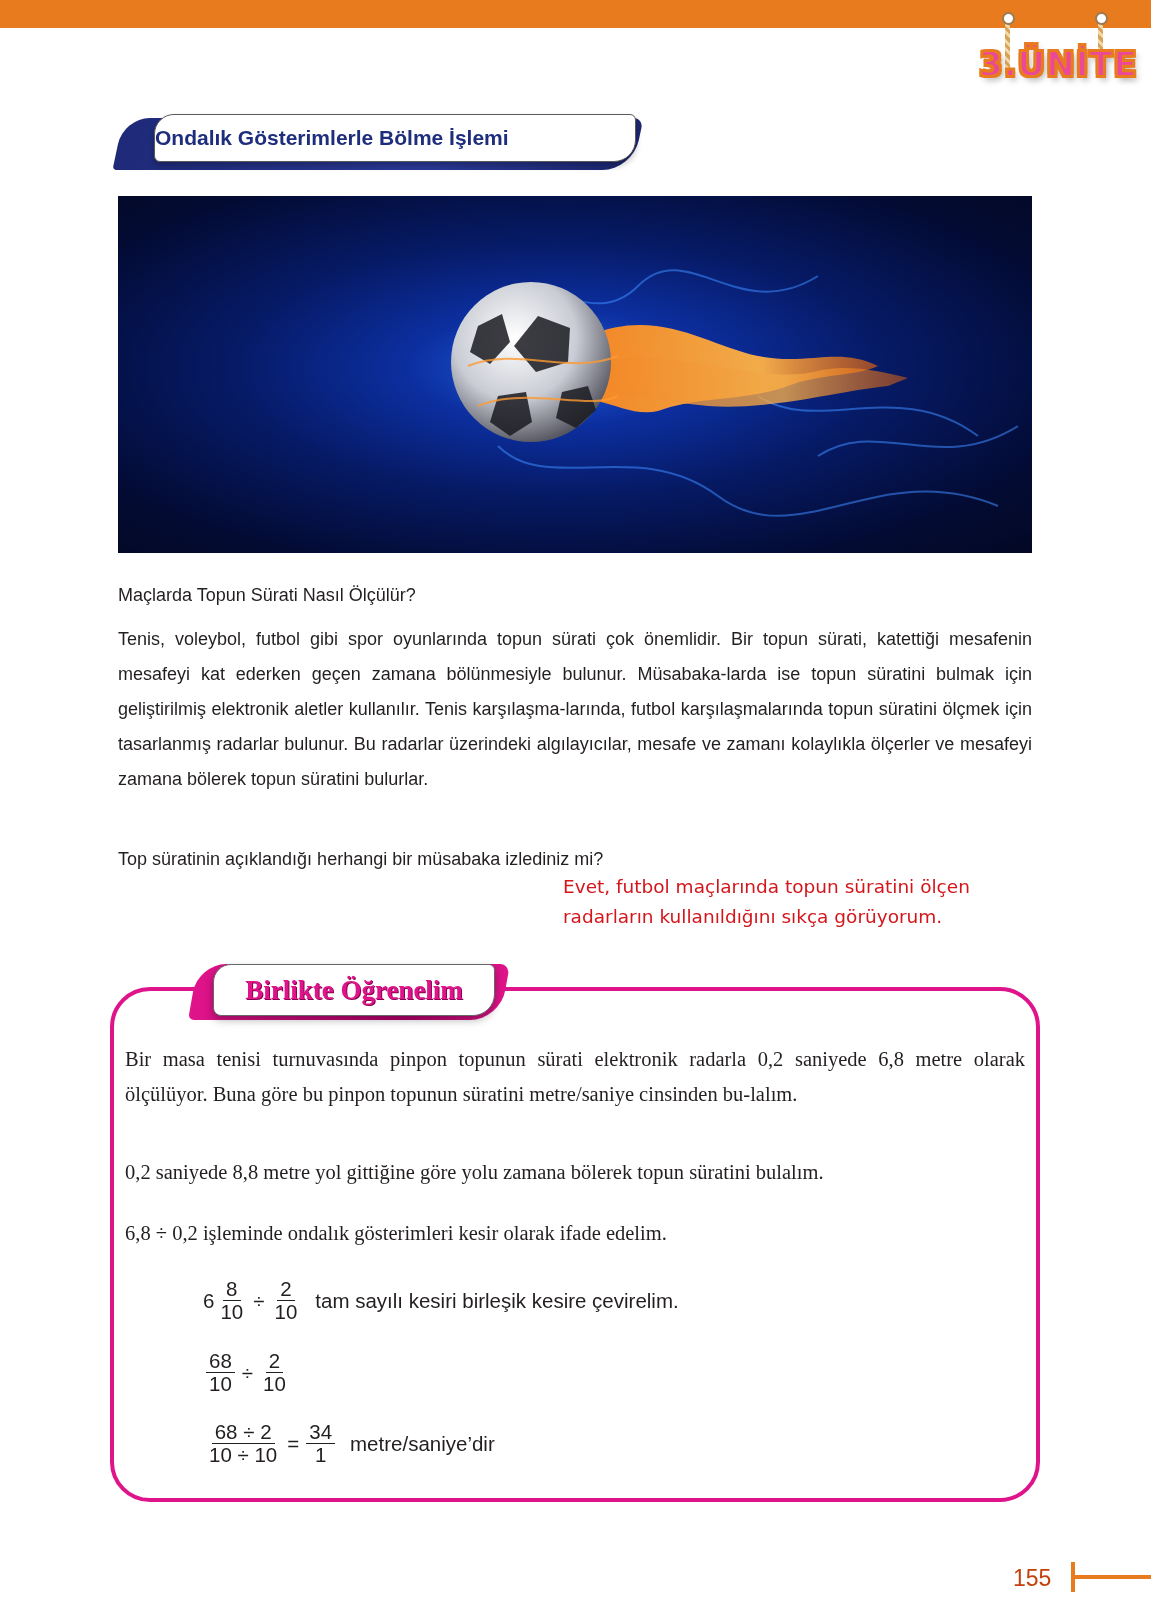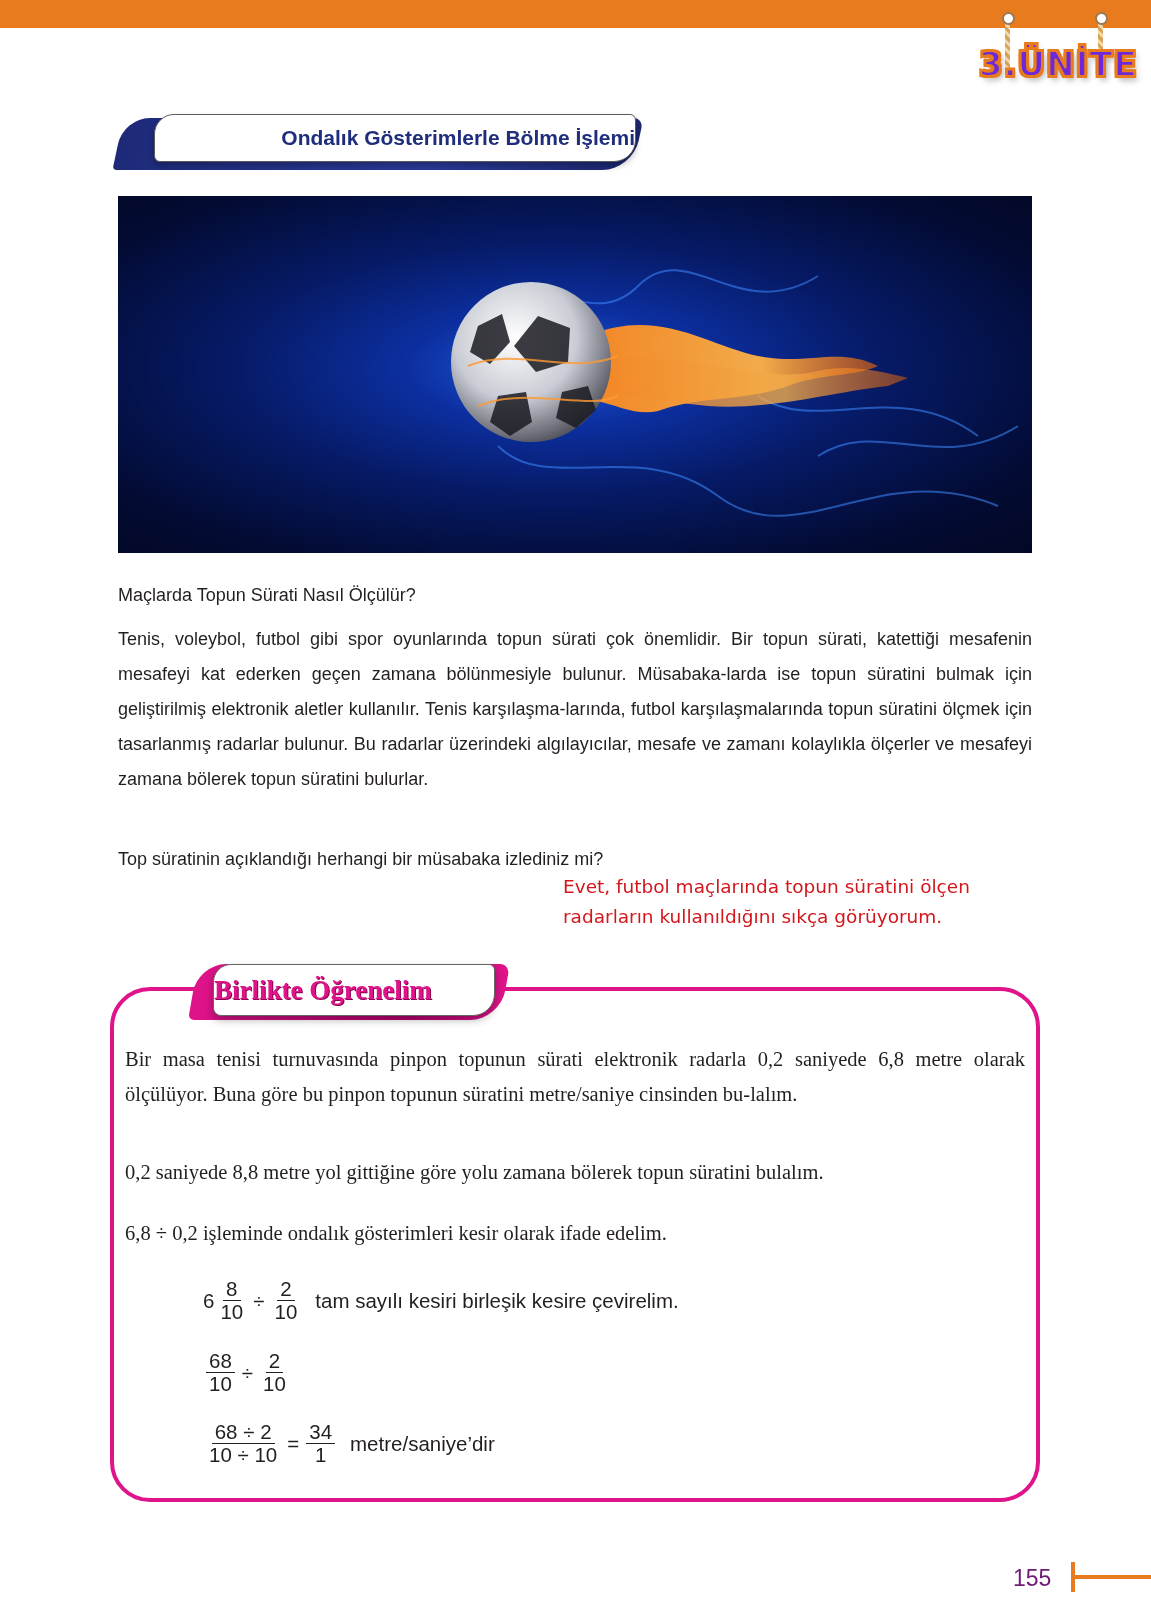--- a/index.html
+++ b/index.html
@@ -12,69 +12,69 @@
   .top-bar { position:absolute; left:0; top:0; width:1151px; height:28px; background:#e87b1e; }
   
   .unit-sign { position:absolute; left:975px; top:14px; width:150px; height:80px; }
   .unit-rope { position:absolute; top:0; width:5px; height:58px;
     background:repeating-linear-gradient(45deg,#d8a45a 0 3px,#f3d9a8 3px 6px); }
   .unit-rope.r1 { left:30px; } .unit-rope.r2 { left:123px; }
   .unit-ring { position:absolute; top:-2px; width:9px; height:9px; border-radius:50%;
     border:2px solid #9a7b55; background:#fff; }
   .unit-ring.r1 { left:27px; } .unit-ring.r2 { left:120px; }
   .unit-text { position:absolute; left:4px; top:30px; font-weight:bold; font-size:34px; letter-spacing:1px;
-    color:#6d28d9; -webkit-text-stroke:2px #e87b1e;
+    color:#ec4899; -webkit-text-stroke:2px #e87b1e;
     text-shadow: 0 0 0 #e87b1e, 2px 2px 0 #e87b1e, -2px -2px 0 #e87b1e, 2px -2px 0 #e87b1e, -2px 2px 0 #e87b1e, 3px 4px 6px rgba(0,0,0,.35);
     font-family:"DejaVu Sans", sans-serif; }
 
   
   .title-ribbon { position:absolute; left:118px; top:106px; width:525px; height:70px; }
   .title-ribbon .back {
     position:absolute; left:0; top:12px; width:520px; height:52px;
     background:linear-gradient(90deg,#1e2a78,#2b3a9a 60%,#1c2770);
     border-radius:26px 10px 30px 4px; transform:skewX(-12deg);
   }
   .title-ribbon .front {
     position:absolute; left:36px; top:8px; width:480px; height:46px;
     background:#fff; border:1px solid #5a5a5a; border-radius:20px 6px 22px 6px;
     box-shadow:0 4px 6px rgba(0,0,0,.25);
-    display:flex; align-items:center; justify-content:flex-end;
+    display:flex; align-items:center; justify-content:flex-start;
   }
   .title-ribbon .front span { color:#1f2d7d; font-weight:bold; font-size:21px; }
 
   
   .hero { position:absolute; left:118px; top:196px; width:914px; height:357px; overflow:hidden;
     background:radial-gradient(ellipse at 48% 48%, #1f5fe0 0%, #0c2fa0 22%, #061a66 48%, #030b33 80%, #020824 100%); }
   .hero svg { position:absolute; left:0; top:0; }
 
   .p { position:absolute; left:118px; width:914px; font-size:18px; line-height:35px; text-align:justify; }
   .answer { position:absolute; left:563px; top:872px; font-family:"DejaVu Sans", sans-serif; font-size:18.5px; line-height:30px; color:#d4161c; }
 
   
   .learn-box { position:absolute; left:110px; top:987px; width:930px; height:515px;
     border:4px solid #e0148a; border-radius:40px; box-sizing:border-box; }
   .learn-ribbon { position:absolute; left:193px; top:954px; width:318px; height:74px; }
   .learn-ribbon .back { position:absolute; left:0; top:10px; width:312px; height:56px;
     background:linear-gradient(90deg,#e0148a,#b5006c 70%,#e0148a); border-radius:28px 10px 30px 6px; transform:skewX(-10deg); }
   .learn-ribbon .front { position:absolute; left:20px; top:10px; width:280px; height:50px; background:#fff;
     border:1px solid #666; border-radius:18px 6px 22px 8px; box-shadow:0 4px 8px rgba(0,0,0,.3);
-    display:flex; align-items:center; }
+    display:flex; align-items:center; justify-content:center; }
   .learn-ribbon .front span { font-family:"Liberation Serif", serif; font-weight:bold; font-size:27px; color:#e0148a;
     text-shadow:1px 1px 0 #8a0050; }
 
   .bp { position:absolute; left:125px; width:900px; font-size:20.5px; line-height:35px; text-align:justify;font-family:Liberation Serif, serif; }
 
   .math { position:absolute; display:flex; align-items:center; font-size:20.5px; }
   .frac { display:inline-flex; flex-direction:column; align-items:center; margin:0 3px; line-height:22px; }
   .frac .num { border-bottom:1.5px solid #231f20; padding:0 3px; }
   .frac .den { padding:0 3px; }
   .op { margin:0 4px; }
   .math .txt { margin-left:12px; }
 
-  .page-num { position:absolute; left:1013px; top:1565px; font-size:23px; color:#701a75; }
+  .page-num { position:absolute; left:1013px; top:1565px; font-size:23px; color:#c2410c; }
   .page-bar-v { position:absolute; left:1071px; top:1562px; width:4px; height:30px; background:#e87b1e; }
   .page-bar-h { position:absolute; left:1071px; top:1575px; width:80px; height:4px; background:#e87b1e; }
 </style>
 </head>
 <body>
 
 <div class="top-bar"></div>
 
 <div class="unit-sign">
   <div class="unit-rope r1"></div>

